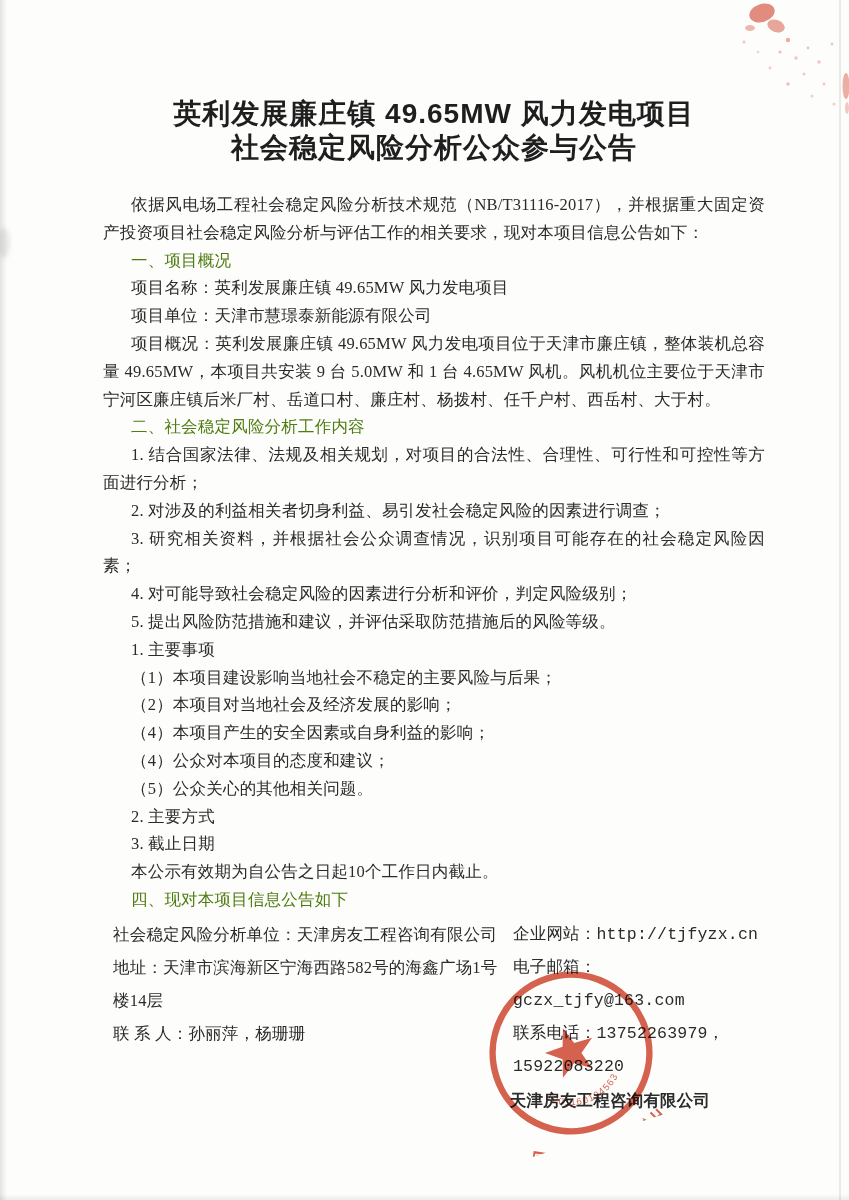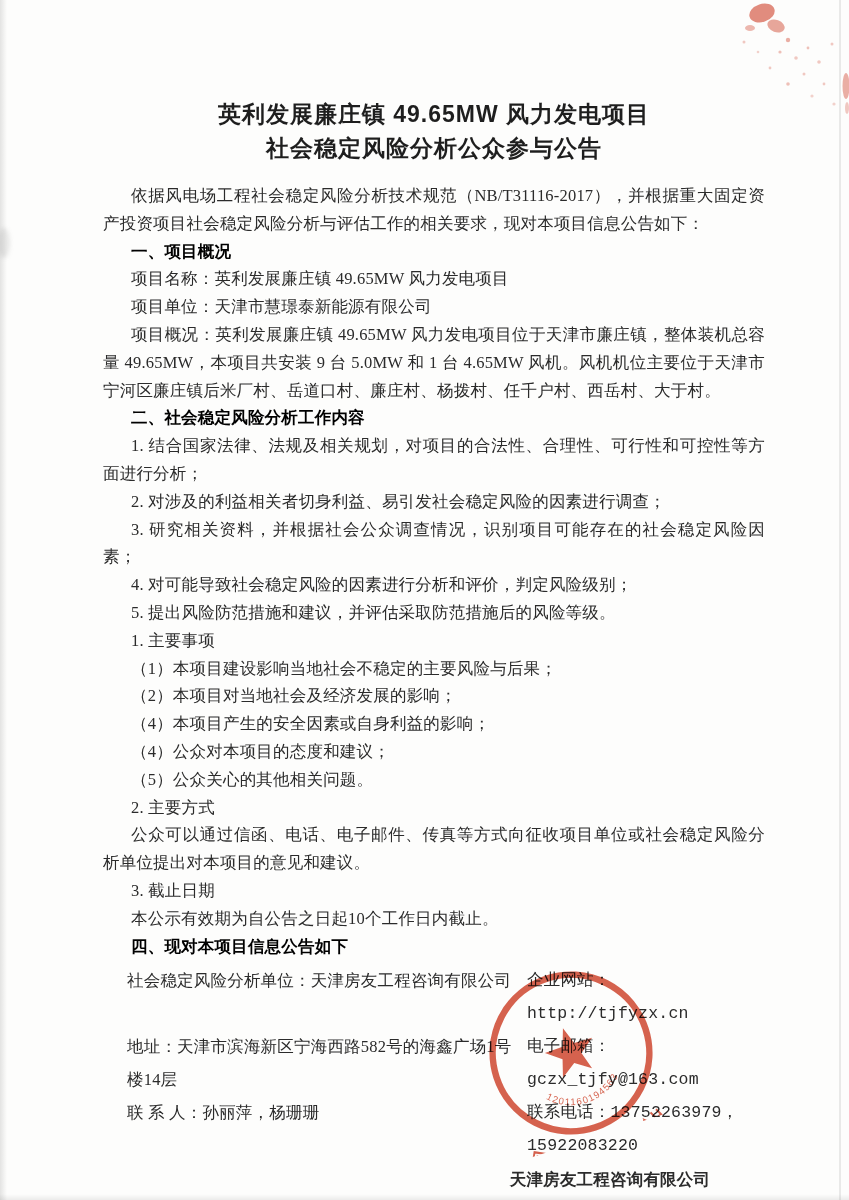--- a/index.html
+++ b/index.html
@@ -30,36 +30,36 @@
     position:absolute; left:-2px; top:228px; width:12px; height:30px;
     background:rgba(100,100,100,0.14); border-radius:50%; filter:blur(2px);
   }
 
   .content {
     position:absolute; left:103px; top:97px; width:662px;
     font-size:16.5px; line-height:27.8px; text-align:justify;
     letter-spacing:0.2px;
   }
   .title {
-    text-align:center; font-weight:700; font-size:23px; line-height:34px;
+    text-align:center; font-weight:700; font-size:28px; line-height:34px;
     font-family:"Liberation Sans","DejaVu Sans",sans-serif;
     color:#1e1e1e; letter-spacing:1px; text-align-last:center;
   }
   .title-gap { margin-top:0; }
-  .intro { margin-top:17px; }
+  .intro { margin-top:26px; }
   p { margin:0; }
   .indent { text-indent:28px; }
   .head {
-    font-weight:700; text-indent:28px;
+    font-weight:400; text-indent:28px;
     font-family:"Liberation Sans","DejaVu Sans",sans-serif;
-    color:#000000;
+    color:#4d7c0f;
   }
   .item { text-indent:28px; }
 
-  .contact { margin-top:4px; margin-left:24px; }
+  .contact { margin-top:4px; margin-left:10px; }
   .contact-row { display:flex; line-height:33px; text-align:left; }
   .contact-left { width:400px; flex:none; }
   .contact-right { flex:1;font-family:Liberation Mono, monospace; }
 
   .signature {
     margin-top:2px; width:310px; margin-left:352px;
     text-align:center; text-align-last:center; line-height:30px;
   }
   .signature .company {
     font-weight:700;
@@ -110,21 +110,20 @@
     <p class="item">4. 对可能导致社会稳定风险的因素进行分析和评价，判定风险级别；</p>
     <p class="item">5. 提出风险防范措施和建议，并评估采取防范措施后的风险等级。</p>
 
     <p class="item">1. 主要事项</p>
     <p class="item">（1）本项目建设影响当地社会不稳定的主要风险与后果；</p>
     <p class="item">（2）本项目对当地社会及经济发展的影响；</p>
     <p class="item">（4）本项目产生的安全因素或自身利益的影响；</p>
     <p class="item">（4）公众对本项目的态度和建议；</p>
     <p class="item">（5）公众关心的其他相关问题。</p>
     <p class="item">2. 主要方式</p>
-    <p class="indent">公众可以通过信函、电话、电子邮件、传真等方式向征收项目单位或社会稳定风险分析单位提出对本项目的意见和建议。</p>
     <p class="item">3. 截止日期</p>
     <p class="indent">本公示有效期为自公告之日起10个工作日内截止。</p>
 
     <p class="head">四、现对本项目信息公告如下</p>
 
     <div class="contact">
       <div class="contact-row">
         <div class="contact-left">社会稳定风险分析单位：天津房友工程咨询有限公司</div>
         <div class="contact-right">企业网站：http://tjfyzx.cn</div>
       </div>

